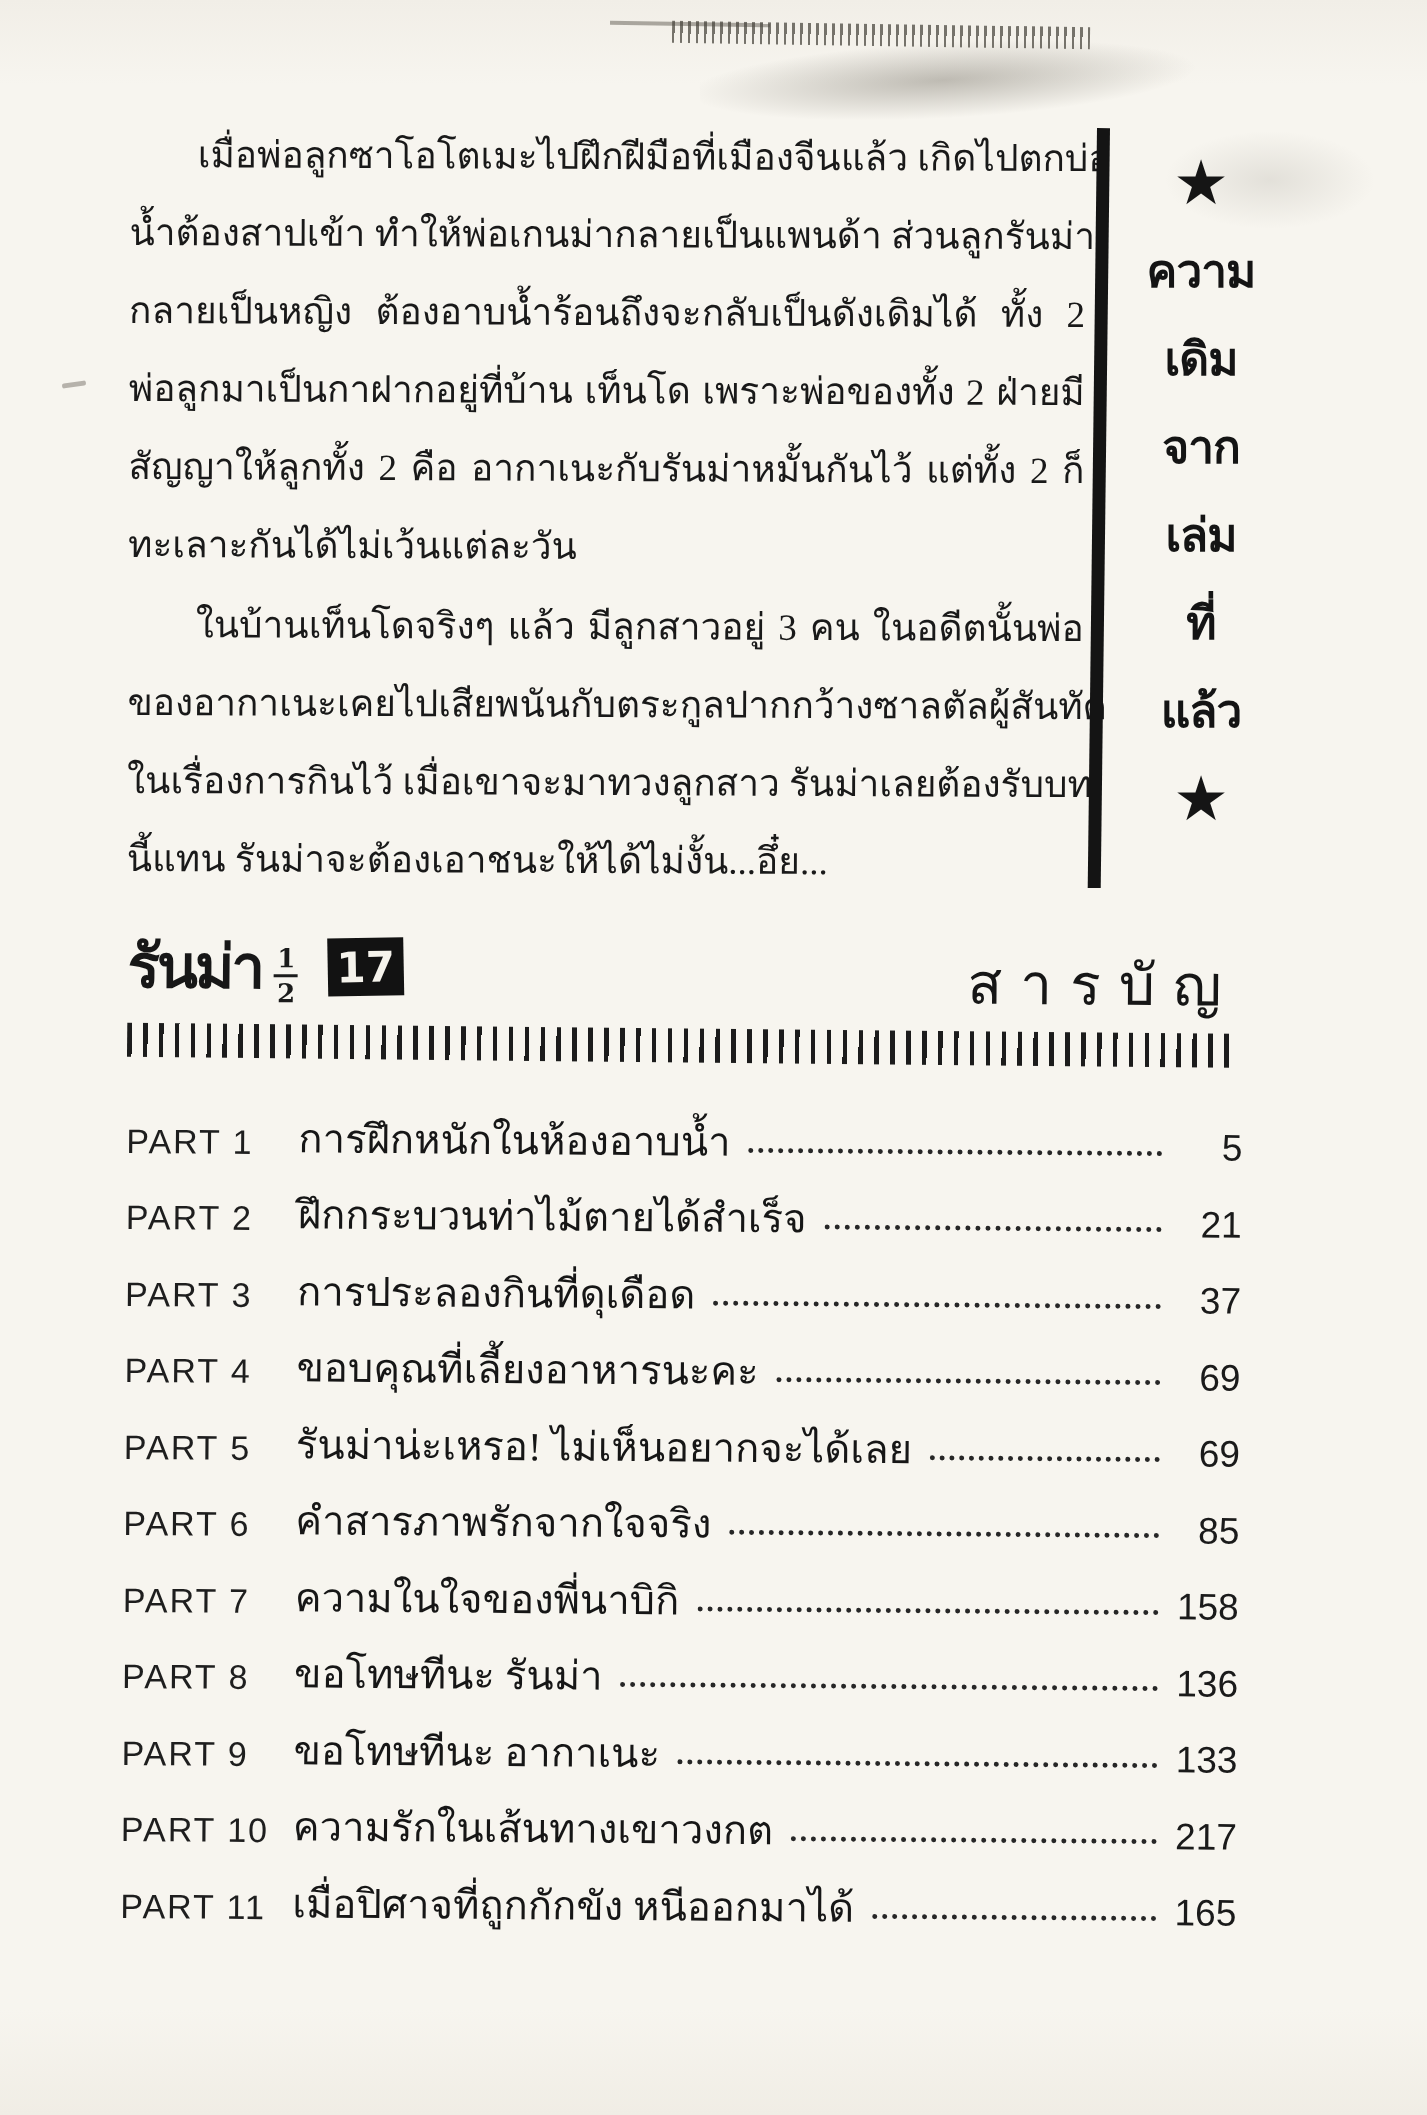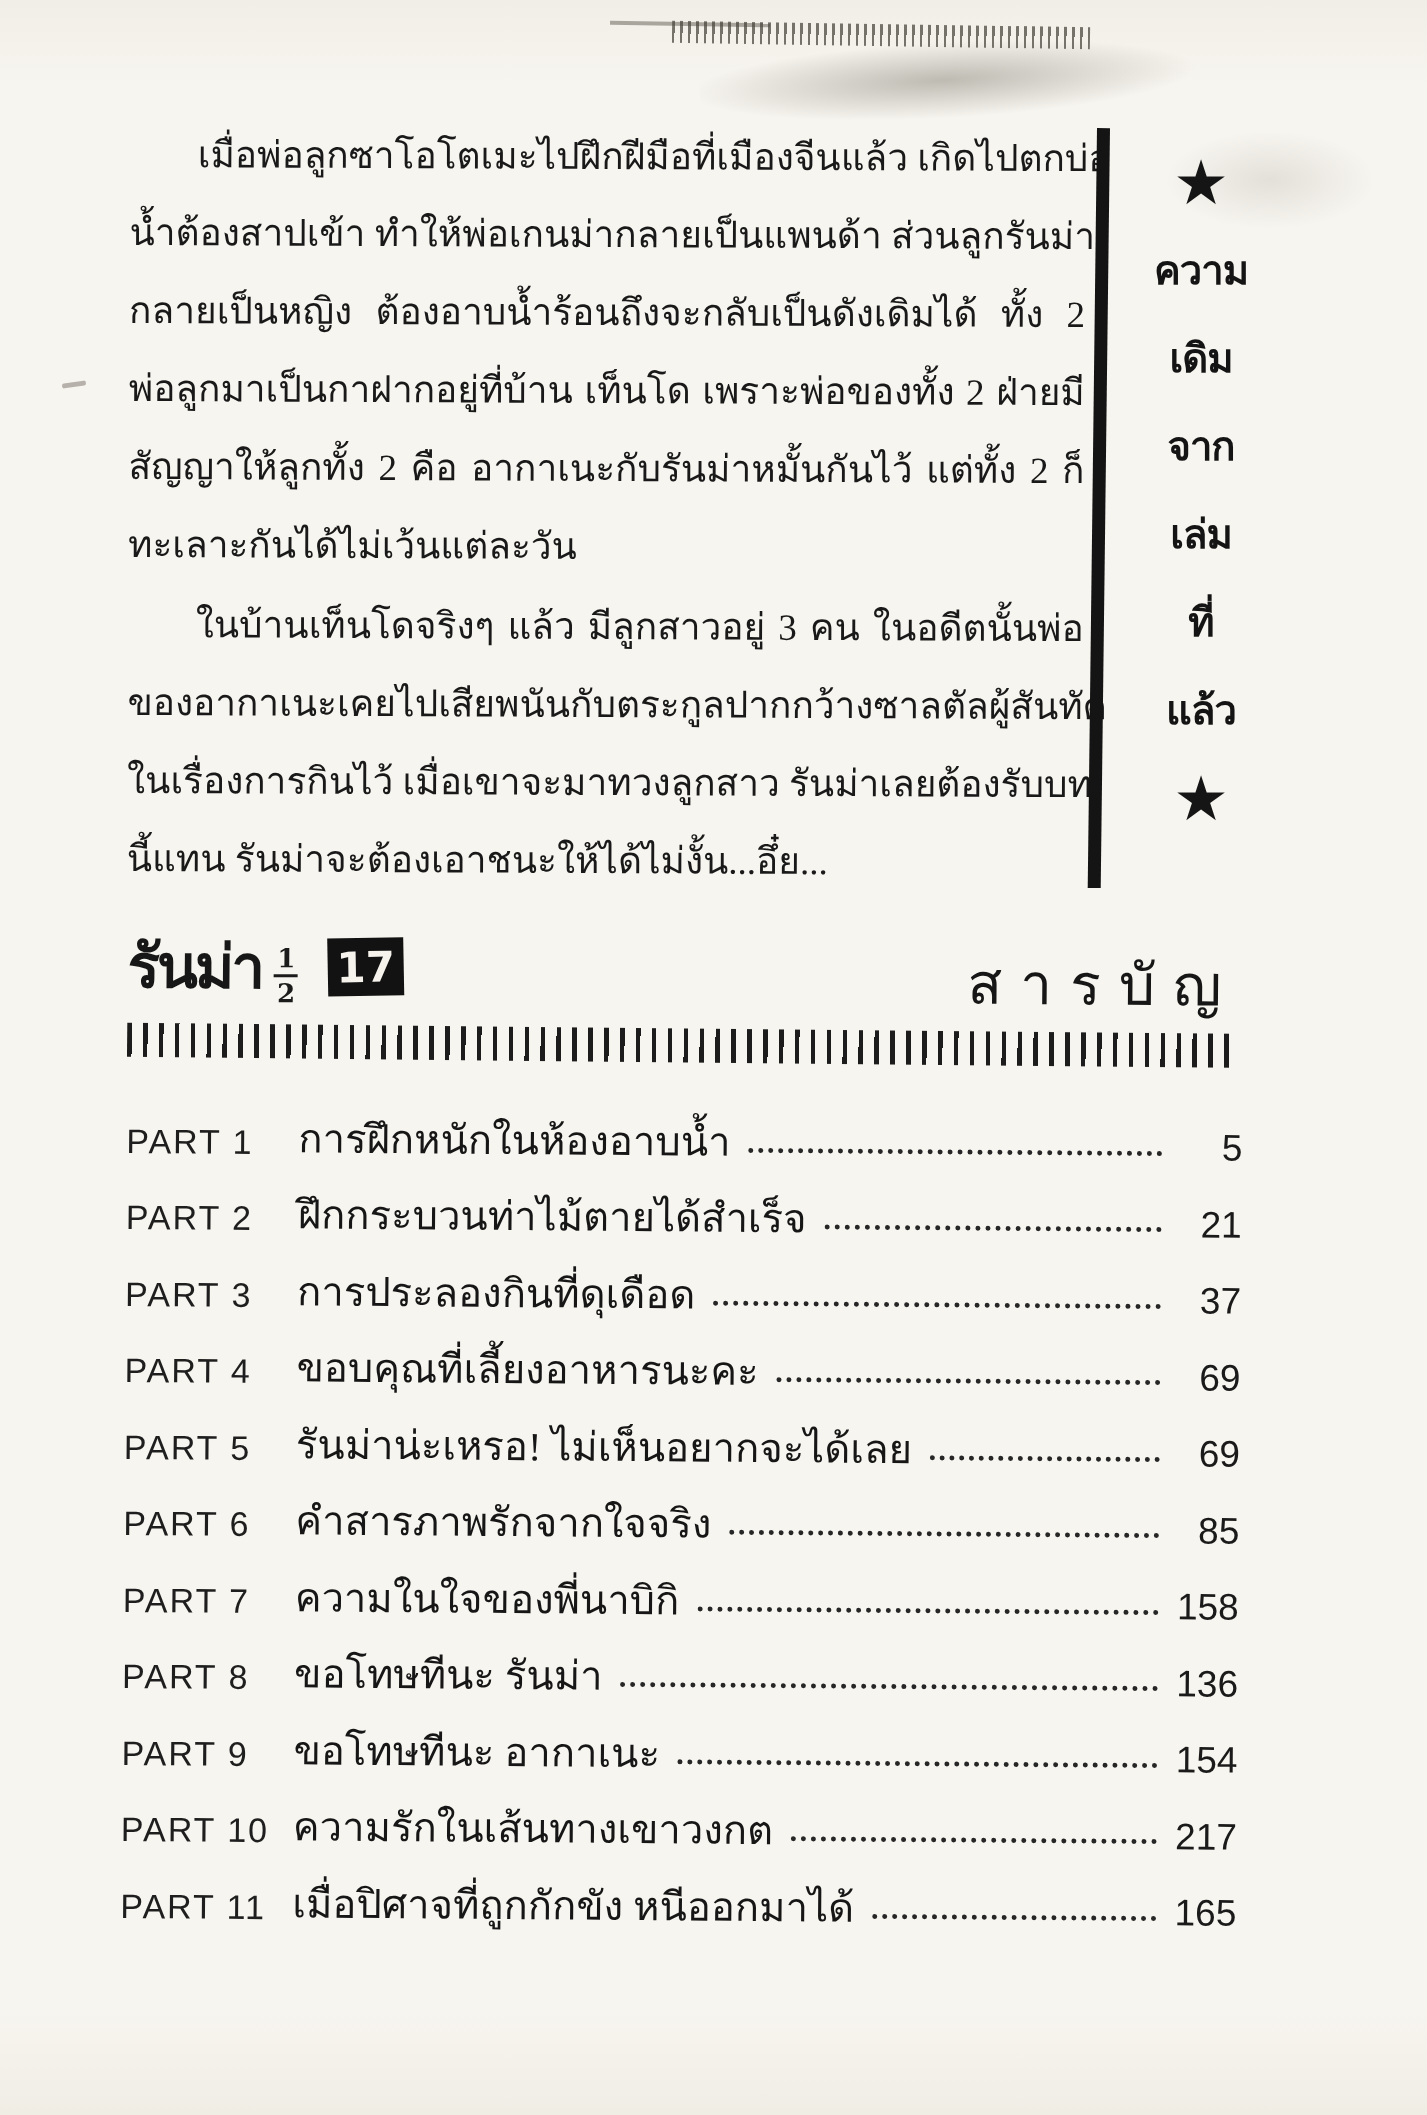--- a/index.html
+++ b/index.html
@@ -59,21 +59,21 @@
   }
   .sidebar-content{
     position:absolute;left:1128px;top:138px;width:146px;
     display:flex;flex-direction:column;align-items:center;
   }
   .sidebar-content .cell{
     height:88px;display:flex;align-items:center;justify-content:center;
   }
   .sidebar-content .star{font-size:62px;color:#151515;font-family:"DejaVu Sans",sans-serif;}
   .sidebar-content .word{
-    font-size:40px;font-weight:900;color:#141414;letter-spacing:-1px;
+    font-size:46px;font-weight:900;color:#141414;letter-spacing:-1px;
     font-family:"DejaVu Sans","Liberation Sans",sans-serif;
   }
 
   
   .bottom{
     position:absolute;left:128px;top:930px;width:1116px;
     transform:rotate(0.45deg);transform-origin:left top;
   }
   .toc-header{display:flex;justify-content:space-between;align-items:flex-start;}
   .logo{display:flex;align-items:flex-start;}
@@ -228,21 +228,21 @@
       <li class="toc-row">
         <span class="part-label">PART 8</span>
         <span class="part-title">ขอโทษทีนะ รันม่า</span>
         <span class="leader"></span>
         <span class="page-num">136</span>
       </li>
       <li class="toc-row">
         <span class="part-label">PART 9</span>
         <span class="part-title">ขอโทษทีนะ อากาเนะ</span>
         <span class="leader"></span>
-        <span class="page-num">154</span>
+        <span class="page-num">133</span>
       </li>
       <li class="toc-row">
         <span class="part-label">PART 10</span>
         <span class="part-title">ความรักในเส้นทางเขาวงกต</span>
         <span class="leader"></span>
         <span class="page-num">217</span>
       </li>
       <li class="toc-row">
         <span class="part-label">PART 11</span>
         <span class="part-title">เมื่อปิศาจที่ถูกกักขัง หนีออกมาได้</span>

